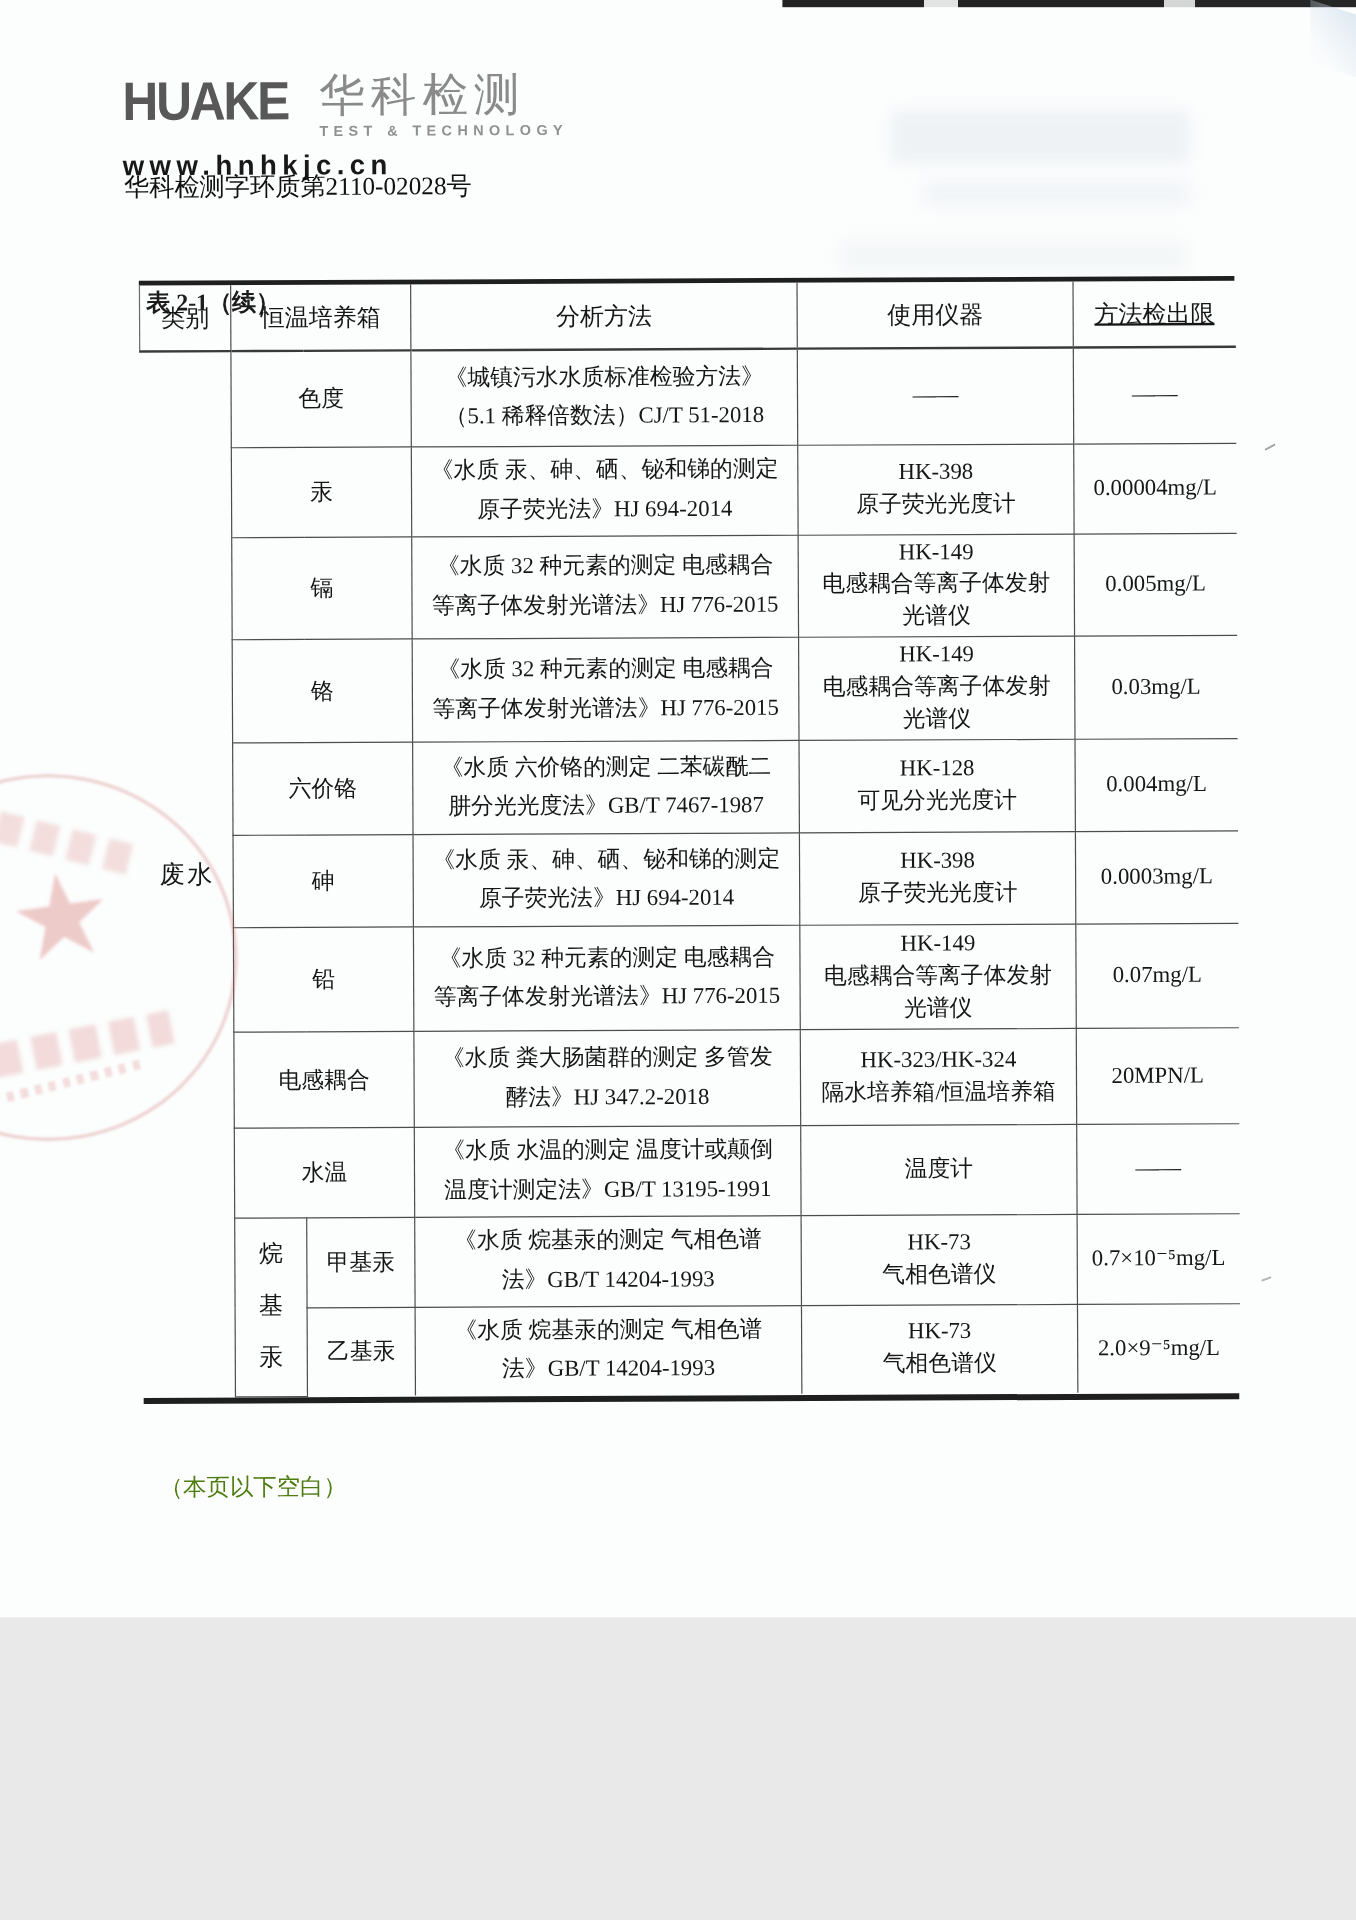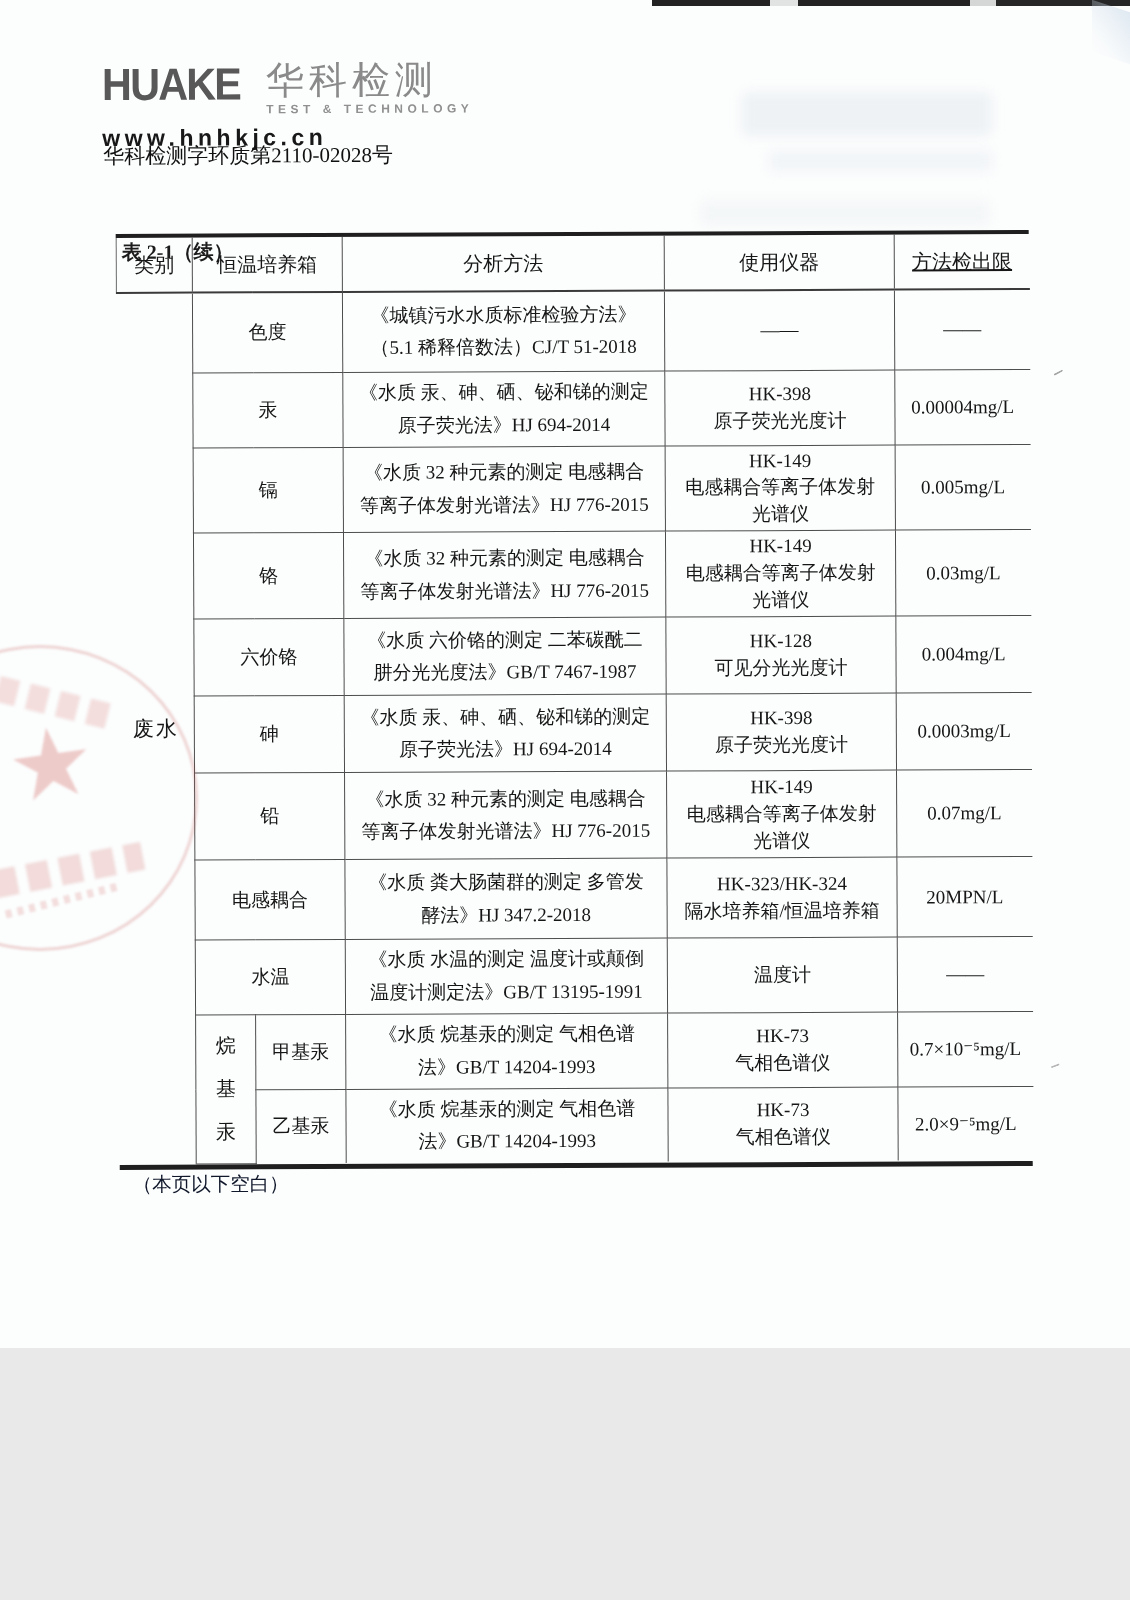--- a/index.html
+++ b/index.html
@@ -110,21 +110,21 @@
   tbody tr:nth-child(3){height:84px;}
   tbody tr:nth-child(4){height:86px;}
   tbody tr:nth-child(5){height:77px;}
   tbody tr:nth-child(6){height:77px;}
   tbody tr:nth-child(7){height:87px;}
   tbody tr:nth-child(8){height:80px;}
   tbody tr:nth-child(9){height:70px;}
   tbody tr:nth-child(10){height:75px;}
   tbody tr:nth-child(11){height:70px;}
   
-  .blank-note{position:absolute;left:130px;top:1169px;font-size:19.5px;color:#0f172a;}
+  .blank-note{position:absolute;left:130px;top:1224px;font-size:19.5px;color:#4d7c0f;}
   .footer{position:absolute;left:0;top:1506px;width:100%;text-align:center;font-size:19px;letter-spacing:3px;color:#222;}
 </style>
 </head>
 <body>
 
 <div id="page">
   <div class="top-strip"></div>
   <div class="corner-smudge"></div>
   <div class="ghost g1"></div>
   <div class="ghost g2"></div>

